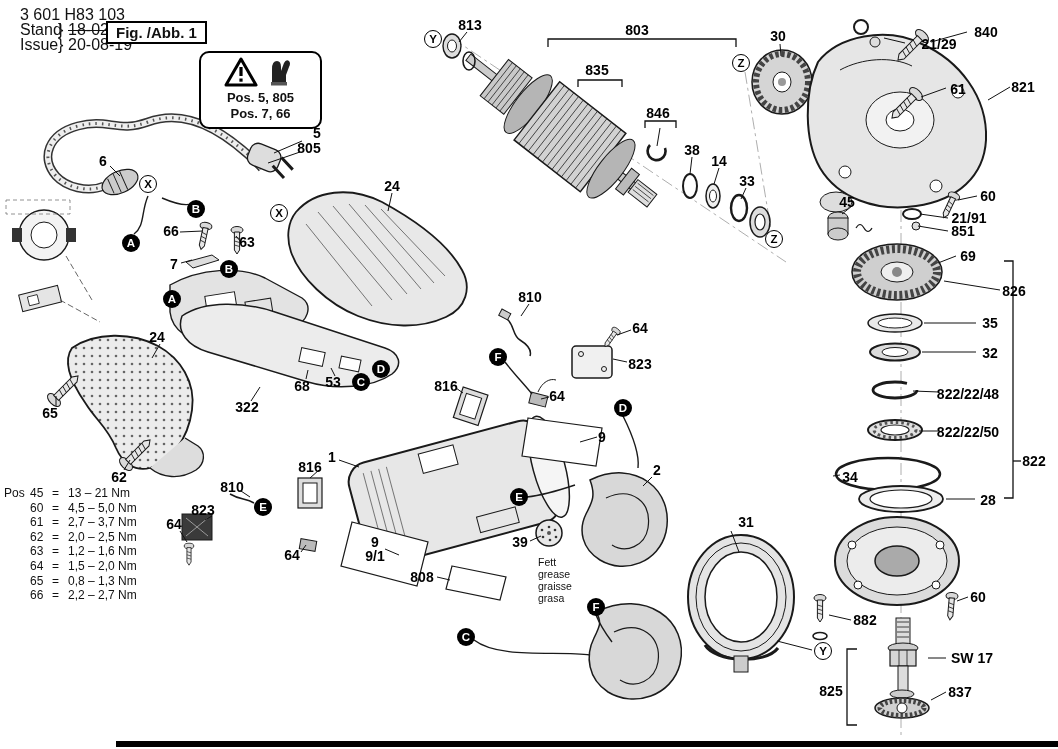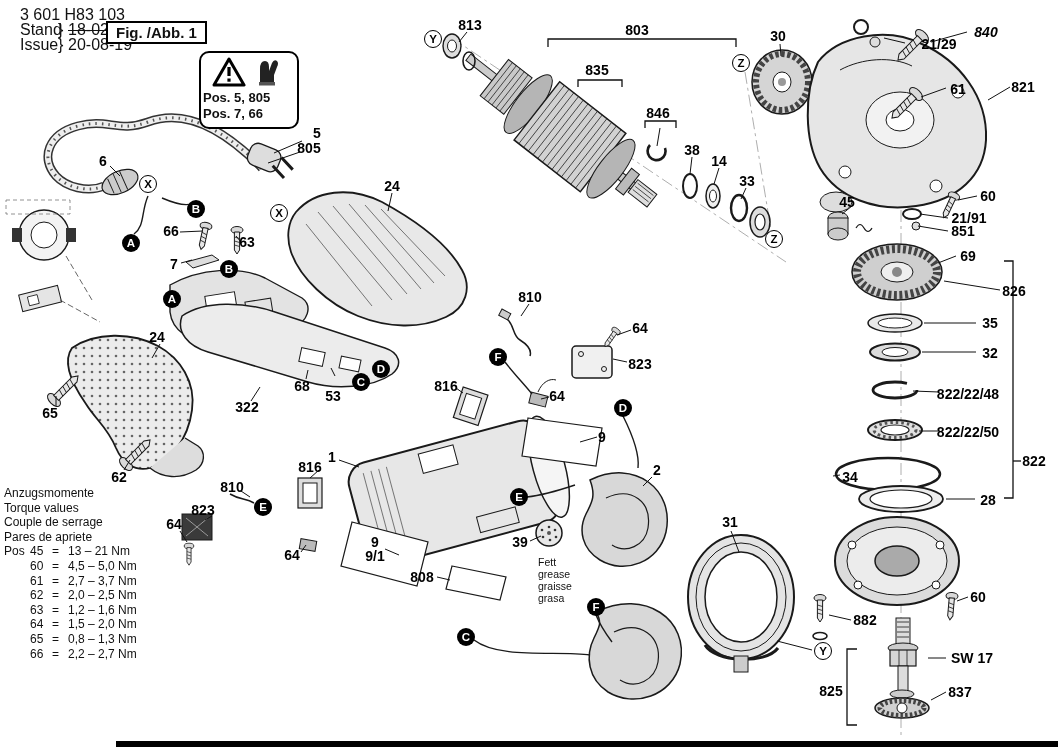--- a/index.html
+++ b/index.html
@@ -16,22 +16,22 @@
   .marker.outline { background:#fff; color:#000; border:1.6px solid #000; }
 
   .header { position:absolute; left:20px; top:7px; z-index:6; font-size:16px; line-height:15px; }
   .hdr-row span { display:inline-block; }
   .hdr-label { width:38px; }
   .hdr-brace { width:10px; }
   .strike { text-decoration:line-through; }
   .fig-box { position:absolute; left:106px; top:21px; z-index:6; border:2.5px solid #000; padding:1px 8px;
              font-size:15px; font-weight:bold; background:#fff; }
 
-  .warning-box { position:absolute; left:199px; top:51px; width:100px; z-index:6; border:2px solid #000;
-                 border-radius:10px; background:#fff; padding:4px 2px 5px 2px; }
+  .warning-box { position:absolute; left:199px; top:51px; width:123px; z-index:6; border:2px solid #000;
+                 border-radius:10px; background:#fff; padding:4px 2px 5px 2px; text-align:center; }
   .warn-icons { display:flex; justify-content:center; gap:6px; margin-bottom:3px; }
   .warn-line { font-size:13px; font-weight:bold; line-height:16px; }
 
   .torque-block { position:absolute; left:4px; top:486px; z-index:6; font-size:12px; line-height:14.6px; }
   .tq-title { white-space:nowrap; }
   .tq-row { white-space:nowrap; }
   .tq-prefix { display:inline-block; width:26px; }
   .tq-pos { display:inline-block; width:22px; }
   .tq-eq { display:inline-block; width:16px; }
 
@@ -372,26 +372,20 @@
         <rect x="7" y="25" width="16" height="3.5" fill="#555"></rect>
       </svg>
     </div>
     <div id="warning-lines">
         <div class="warn-line">Pos. 5, 805</div>
         <div class="warn-line">Pos. 7, 66</div>
       </div>
   </div>
 
   <div class="torque-block">
-    <div id="torque-titles">
-        <div class="tq-title">Anzugsmomente</div>
-        <div class="tq-title">Torque values</div>
-        <div class="tq-title">Couple de serrage</div>
-        <div class="tq-title">Pares de apriete</div>
-      </div>
     <div id="torque-rows">
         <div class="tq-row"><span class="tq-prefix">Pos</span><span class="tq-pos">45</span><span class="tq-eq">=</span><span class="tq-val">13 – 21 Nm</span></div>
         <div class="tq-row"><span class="tq-prefix"></span><span class="tq-pos">60</span><span class="tq-eq">=</span><span class="tq-val">4,5 – 5,0 Nm</span></div>
         <div class="tq-row"><span class="tq-prefix"></span><span class="tq-pos">61</span><span class="tq-eq">=</span><span class="tq-val">2,7 – 3,7 Nm</span></div>
         <div class="tq-row"><span class="tq-prefix"></span><span class="tq-pos">62</span><span class="tq-eq">=</span><span class="tq-val">2,0 – 2,5 Nm</span></div>
         <div class="tq-row"><span class="tq-prefix"></span><span class="tq-pos">63</span><span class="tq-eq">=</span><span class="tq-val">1,2 – 1,6 Nm</span></div>
         <div class="tq-row"><span class="tq-prefix"></span><span class="tq-pos">64</span><span class="tq-eq">=</span><span class="tq-val">1,5 – 2,0 Nm</span></div>
         <div class="tq-row"><span class="tq-prefix"></span><span class="tq-pos">65</span><span class="tq-eq">=</span><span class="tq-val">0,8 – 1,3 Nm</span></div>
         <div class="tq-row"><span class="tq-prefix"></span><span class="tq-pos">66</span><span class="tq-eq">=</span><span class="tq-val">2,2 – 2,7 Nm</span></div>
       </div>
@@ -408,21 +402,21 @@
   <div class="labels-layer" id="labels-layer">
       <div class="part-label" style="left: 470px; top: 25px;">813</div>
       <div class="part-label" style="left: 637px; top: 30px;">803</div>
       <div class="part-label" style="left: 597px; top: 70px;">835</div>
       <div class="part-label" style="left: 658px; top: 113px;">846</div>
       <div class="part-label" style="left: 692px; top: 150px;">38</div>
       <div class="part-label" style="left: 719px; top: 161px;">14</div>
       <div class="part-label" style="left: 747px; top: 181px;">33</div>
       <div class="part-label" style="left: 778px; top: 36px;">30</div>
       <div class="part-label" style="left: 928px; top: 44px; padding-left: 22px;">21/29</div>
-      <div class="part-label" style="left: 986px; top: 32px; font-style: italic;">840</div>
+      <div class="part-label" style="left: 986px; top: 32px;">840</div>
       <div class="part-label" style="left: 958px; top: 89px;">61</div>
       <div class="part-label" style="left: 1023px; top: 87px;">821</div>
       <div class="part-label" style="left: 988px; top: 196px;">60</div>
       <div class="part-label" style="left: 969px; top: 218px;">21/91</div>
       <div class="part-label" style="left: 963px; top: 231px;">851</div>
       <div class="part-label" style="left: 847px; top: 202px;">45</div>
       <div class="part-label" style="left: 968px; top: 256px;">69</div>
       <div class="part-label" style="left: 1014px; top: 291px;">826</div>
       <div class="part-label" style="left: 990px; top: 323px;">35</div>
       <div class="part-label" style="left: 990px; top: 353px;">32</div>
@@ -439,36 +433,36 @@
       <div class="part-label" style="left: 174px; top: 264px;">7</div>
       <div class="part-label" style="left: 392px; top: 186px;">24</div>
       <div class="part-label" style="left: 530px; top: 297px;">810</div>
       <div class="part-label" style="left: 640px; top: 328px;">64</div>
       <div class="part-label" style="left: 640px; top: 364px;">823</div>
       <div class="part-label" style="left: 446px; top: 386px;">816</div>
       <div class="part-label" style="left: 557px; top: 396px;">64</div>
       <div class="part-label" style="left: 602px; top: 437px;">9</div>
       <div class="part-label" style="left: 657px; top: 470px;">2</div>
       <div class="part-label" style="left: 302px; top: 386px;">68</div>
-      <div class="part-label" style="left: 333px; top: 396px;">53</div>
+      <div class="part-label" style="left: 333px; top: 382px;">53</div>
       <div class="part-label" style="left: 247px; top: 407px;">322</div>
       <div class="part-label" style="left: 157px; top: 337px;">24</div>
       <div class="part-label" style="left: 50px; top: 413px;">65</div>
       <div class="part-label" style="left: 119px; top: 477px;">62</div>
       <div class="part-label" style="left: 310px; top: 467px;">816</div>
       <div class="part-label" style="left: 332px; top: 457px;">1</div>
       <div class="part-label" style="left: 232px; top: 487px;">810</div>
       <div class="part-label" style="left: 203px; top: 510px;">823</div>
       <div class="part-label" style="left: 174px; top: 524px;">64</div>
       <div class="part-label" style="left: 292px; top: 555px;">64</div>
       <div class="part-label" style="left: 375px; top: 542px;">9</div>
       <div class="part-label" style="left: 375px; top: 556px;">9/1</div>
       <div class="part-label" style="left: 422px; top: 577px;">808</div>
       <div class="part-label" style="left: 520px; top: 542px;">39</div>
-      <div class="part-label" style="left: 730px; top: 522px;">31</div>
+      <div class="part-label" style="left: 746px; top: 522px;">31</div>
       <div class="part-label" style="left: 978px; top: 597px;">60</div>
       <div class="part-label" style="left: 865px; top: 620px;">882</div>
       <div class="part-label" style="left: 972px; top: 658px;">SW 17</div>
       <div class="part-label" style="left: 831px; top: 691px;">825</div>
       <div class="part-label" style="left: 960px; top: 692px;">837</div>
       <div class="marker filled" style="left: 131px; top: 243px;">A</div>
       <div class="marker filled" style="left: 172px; top: 299px;">A</div>
       <div class="marker filled" style="left: 196px; top: 209px;">B</div>
       <div class="marker filled" style="left: 229px; top: 269px;">B</div>
       <div class="marker filled" style="left: 361px; top: 382px;">C</div>

